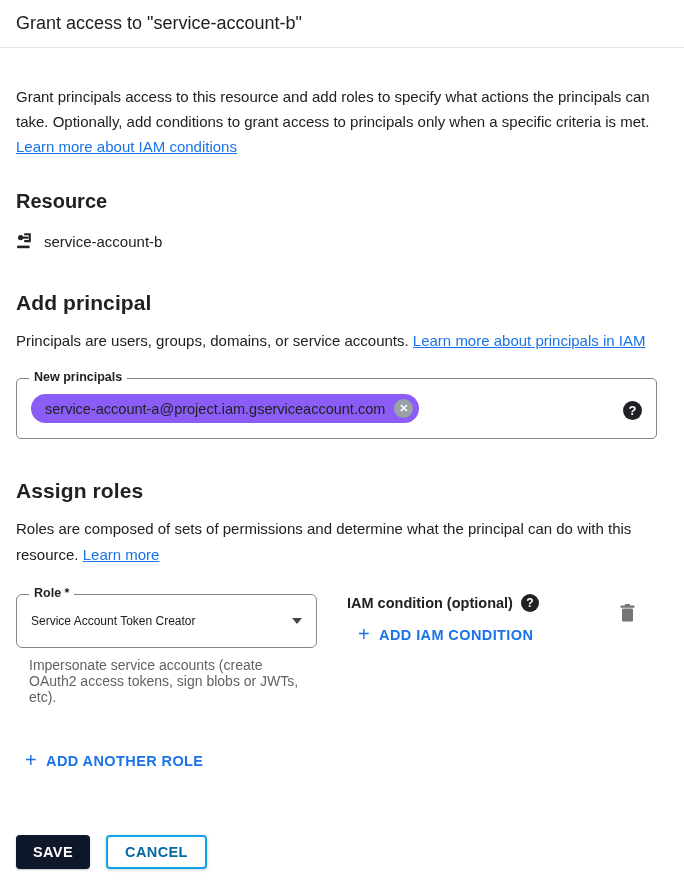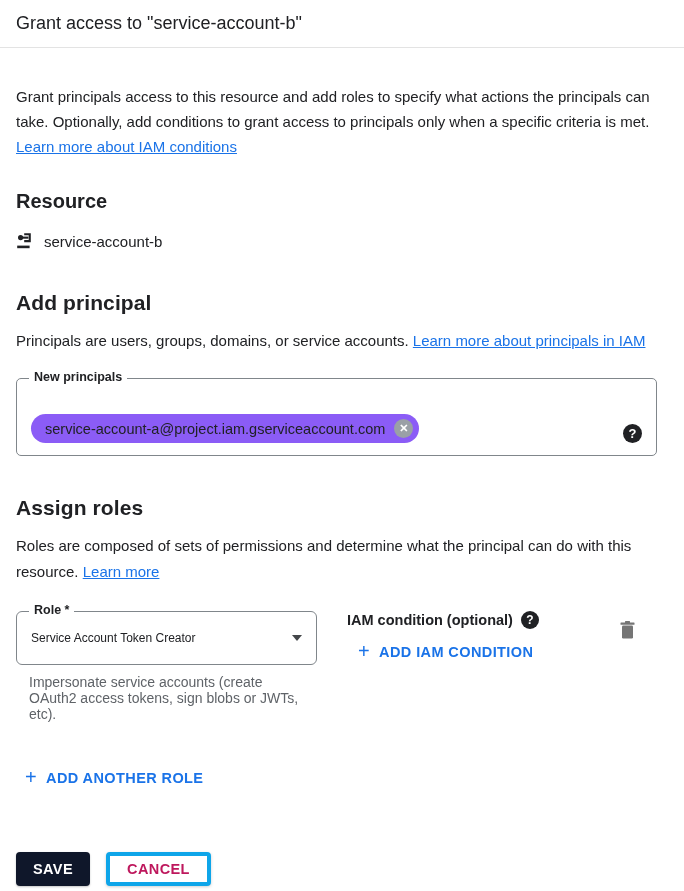--- a/index.html
+++ b/index.html
@@ -50,24 +50,24 @@
     letter-spacing:0.1px;
   }
   .desc2 { margin-top:13px; font-size:15px; line-height:26px; max-width:648px; }
 
   
   .field {
     position:relative;
     margin-top:24px;
     border:1px solid #80868b;
     border-radius:5px;
-    height:78px;
+    height:61px;
     width:641px;
     padding:12px 14px;
-    display:flex; align-items:flex-end;
+    display:flex; align-items:center;
   }
   .field-label {
     position:absolute;
     top:-9px; left:12px;
     background:#fff;
     padding:0 5px;
     font-size:12.5px;
     font-weight:bold;
     color:#202124;
   }
@@ -176,22 +176,22 @@
     padding:0 17px;
   }
   .btn-primary {
     background:#0f172a;
     color:#fff;
     border:none;
     box-shadow:0 1px 2px rgba(60,64,67,.3);
   }
   .btn-secondary {
     background:#fff;
-    color:#be185d;
-    border:4px solid #0ea5e9;
+    color:#0369a1;
+    border:2px solid #0ea5e9;
     box-shadow:0 1px 3px rgba(60,64,67,.25);
   }
 </style>
 </head>
 <body>
 
 <div class="dialog">
 
   <div class="dialog-header">Grant access to "service-account-b"</div>
 

